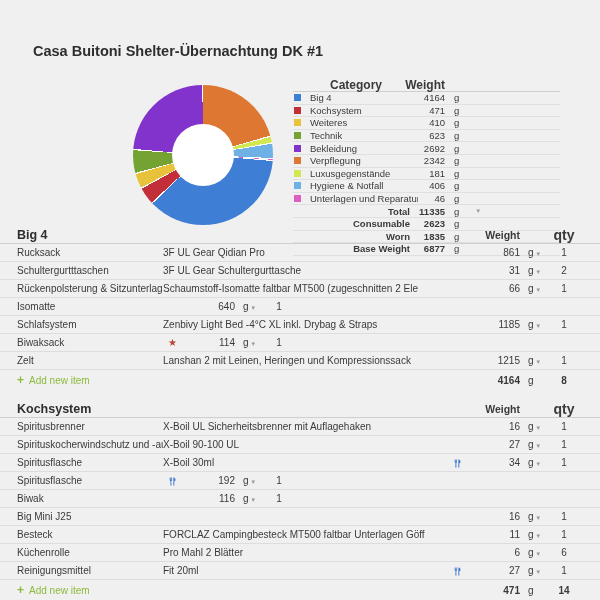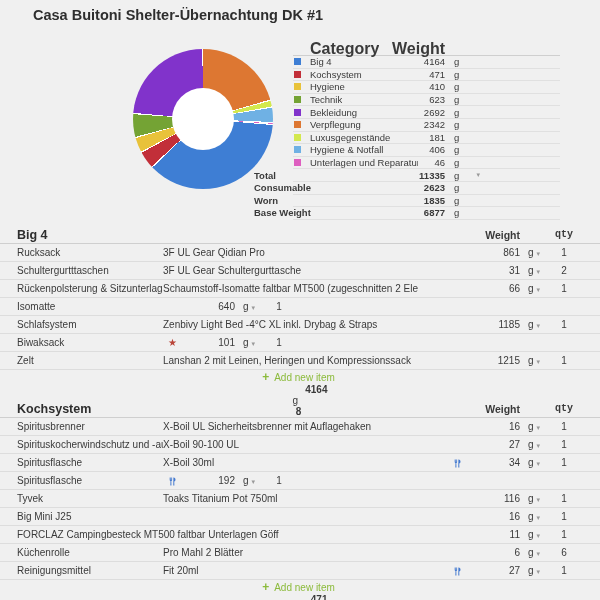--- a/index.html
+++ b/index.html
@@ -2,62 +2,62 @@
 <html><head>
 <meta charset="utf-8">
 <style>
   * { margin:0; padding:0; box-sizing:border-box; }
   html,body { width:600px; height:600px; }
   body {
     font-family:"Liberation Sans","DejaVu Sans",sans-serif;
     background:#f0f0f0; color:#3a3a3a; overflow:hidden;
     -webkit-font-smoothing:antialiased;
   }
-  .top-area { position:relative; width:594px; height:226px; }
+  .top-area { position:relative; width:594px; height:226px;margin-top:36px; }
   .page-title {
     position:absolute; left:33px; top:7px;
     font-size:14.5px; font-weight:bold; color:#2e2e2e; white-space:nowrap;
   }
   
   .donut { position:absolute; left:133px; top:49px; width:140px; height:140px; border-radius:50%; }
   .donut-hole {
     position:absolute; left:50%; top:50%; width:62px; height:62px;
     transform:translate(-50%,-50%); background:#ffffff; border-radius:50%;
   }
   
   .legend { position:absolute; left:293px; top:43px; width:267px; font-size:9.5px; }
   .legend-row { position:relative; height:12.6px; display:flex; align-items:center; border-bottom:1px solid #e0e0e0; }
-  .legend-row.header { height:13px; border-bottom:1px solid #cfcfcf; font-weight:bold; font-size:16px; }
+  .legend-row.header { height:13px; border-bottom:1px solid #cfcfcf; font-weight:bold; font-size:12px;gap:20px; }
   .swatch { width:7px; height:7px; flex:none; margin-left:1px; margin-right:9px; }
   .legend-label { white-space:nowrap; overflow:hidden; max-width:108px; }
   .legend-value { position:absolute; right:115px; width:70px; text-align:right; }
   .legend-unit  { position:absolute; right:92px; width:14px; text-align:left; }
   .legend-caret { position:absolute; right:80px; font-size:7px; color:#999; }
   .legend-row.total-row .legend-tlabel {
-    position:absolute; right:166px; width:140px; text-align:left; font-weight:bold;
+    position:absolute; right:150px; width:140px; text-align:right; font-weight:bold;
   }
   .legend-row.total-row .legend-value { font-weight:bold; }
   .legend-row.header .legend-value { font-weight:bold; }
   
   .sections { position:absolute; left:0; top:226px; width:600px; }
   .section { margin-bottom:10px; }
   .sec-header { display:flex; align-items:center; height:18px; padding:0 20px 0 17px; border-bottom:1px solid #cfcfcf; }
   .sec-title { flex:1; font-size:12.5px; font-weight:bold; color:#2e2e2e; }
   .col-weight-label { width:72px; text-align:right; font-size:10.5px; font-weight:bold; }
   .col-unit-spacer { width:28px; }
-  .col-qty-label { width:32px; text-align:center; font-size:10px; font-weight:bold;font-family:Liberation Mono, monospace; }
+  .col-qty-label { width:32px; text-align:center; font-size:14px; font-weight:bold; }
   .row { display:flex; align-items:center; height:18px; padding:0 20px 0 17px; border-bottom:1px solid #ddd; font-size:10px; }
   .cell-name { width:146px; flex:none; white-space:nowrap; overflow:hidden; }
   .cell-desc { flex:1; white-space:nowrap; overflow:hidden; padding-right:4px; }
   .cell-icon { width:14px; flex:none; text-align:right; }
   .cell-weight { width:58px; flex:none; text-align:right; }
   .unit-sel { width:28px; flex:none; padding-left:8px; cursor:pointer; }
   .unit-sel .caret { font-size:7px; color:#999; margin-left:3px; }
   .cell-qty { width:32px; flex:none; text-align:center; }
-  .row-footer { display:flex; align-items:center; height:20px; padding:0 20px 0 17px; font-size:10px;flex-direction:column; }
+  .row-footer { display:flex; align-items:center; height:20px; padding:0 20px 0 17px; font-size:10px; }
   .add-item { flex:1; cursor:pointer; white-space:nowrap; }
   .add-item .plus { font-weight:bold; font-size:12px; margin-right:5px; }
   .row-footer .cell-weight, .row-footer .cell-qty { font-weight:bold; }
   .star { font-size:10px; line-height:1; }
   .fork-icon svg { vertical-align:middle; }
 </style>
 </head>
 <body>
 
 <div class="top-area">
@@ -81,21 +81,21 @@
           <span class="legend-unit">g</span>
         </div>
         <div class="legend-row">
           <span class="swatch" style="background: rgb(194, 47, 57);"></span>
           <span class="legend-label">Kochsystem</span>
           <span class="legend-value">471</span>
           <span class="legend-unit">g</span>
         </div>
         <div class="legend-row">
           <span class="swatch" style="background: rgb(232, 194, 58);"></span>
-          <span class="legend-label">Hygiene</span>
+          <span class="legend-label">Weiteres</span>
           <span class="legend-value">410</span>
           <span class="legend-unit">g</span>
         </div>
         <div class="legend-row">
           <span class="swatch" style="background: rgb(116, 163, 52);"></span>
           <span class="legend-label">Technik</span>
           <span class="legend-value">623</span>
           <span class="legend-unit">g</span>
         </div>
         <div class="legend-row">
@@ -198,21 +198,21 @@
         <span class="cell-name">Schlafsystem</span>
         <span class="cell-desc">Zenbivy Light Bed -4°C XL inkl. Drybag &amp; Straps</span>
         <span class="cell-icon"></span>
         <span class="cell-weight">1185</span>
         <span class="unit-sel"><span>g</span><span class="caret">▾</span></span>
         <span class="cell-qty">1</span>
       </div>
       <div class="row">
         <span class="cell-name">Biwaksack</span>
         <span class="cell-icon"><span class="star" style="color: rgb(185, 68, 56);">★</span></span>
-        <span class="cell-weight">101</span>
+        <span class="cell-weight">114</span>
         <span class="unit-sel"><span>g</span><span class="caret">▾</span></span>
         <span class="cell-qty">1</span>
       </div>
       <div class="row">
         <span class="cell-name">Zelt</span>
         <span class="cell-desc">Lanshan 2 mit Leinen, Heringen und Kompressionssack</span>
         <span class="cell-icon"></span>
         <span class="cell-weight">1215</span>
         <span class="unit-sel"><span>g</span><span class="caret">▾</span></span>
         <span class="cell-qty">1</span>
@@ -263,35 +263,35 @@
         <span class="cell-name">Spiritusflasche</span>
         <span class="cell-icon"><span class="fork-icon"><svg width="9" height="9" viewBox="0 0 16 16" fill="#4379cf">
               <path d="M3 1v4.2c0 .9.6 1.6 1.4 1.8L4.2 15h1.9l-.2-8c.8-.2 1.4-.9 1.4-1.8V1H6.1v4.1h-.5V1H4.4v4.1h-.5V1H3z"></path>
               <path d="M10.2 1c1.9.3 3.1 2 3.1 3.7 0 1.5-.9 2.8-2.2 3.3l.2 7h-1.9L9.6 1h.6z"></path>
             </svg></span></span>
         <span class="cell-weight">192</span>
         <span class="unit-sel"><span>g</span><span class="caret">▾</span></span>
         <span class="cell-qty">1</span>
       </div>
       <div class="row">
-        <span class="cell-name">Tyvek</span>
-        <span class="cell-desc">Toaks Titanium Pot 750ml</span>
+        <span class="cell-name">Biwak</span>
         <span class="cell-icon"></span>
         <span class="cell-weight">116</span>
         <span class="unit-sel"><span>g</span><span class="caret">▾</span></span>
         <span class="cell-qty">1</span>
       </div>
       <div class="row">
         <span class="cell-desc">Big Mini J25</span>
         <span class="cell-icon"></span>
         <span class="cell-weight">16</span>
         <span class="unit-sel"><span>g</span><span class="caret">▾</span></span>
         <span class="cell-qty">1</span>
       </div>
       <div class="row">
+        <span class="cell-name">Besteck</span>
         <span class="cell-desc">FORCLAZ Campingbesteck MT500 faltbar Unterlagen Göff</span>
         <span class="cell-icon"></span>
         <span class="cell-weight">11</span>
         <span class="unit-sel"><span>g</span><span class="caret">▾</span></span>
         <span class="cell-qty">1</span>
       </div>
       <div class="row">
         <span class="cell-name">Küchenrolle</span>
         <span class="cell-desc">Pro Mahl 2 Blätter</span>
         <span class="cell-icon"></span>

